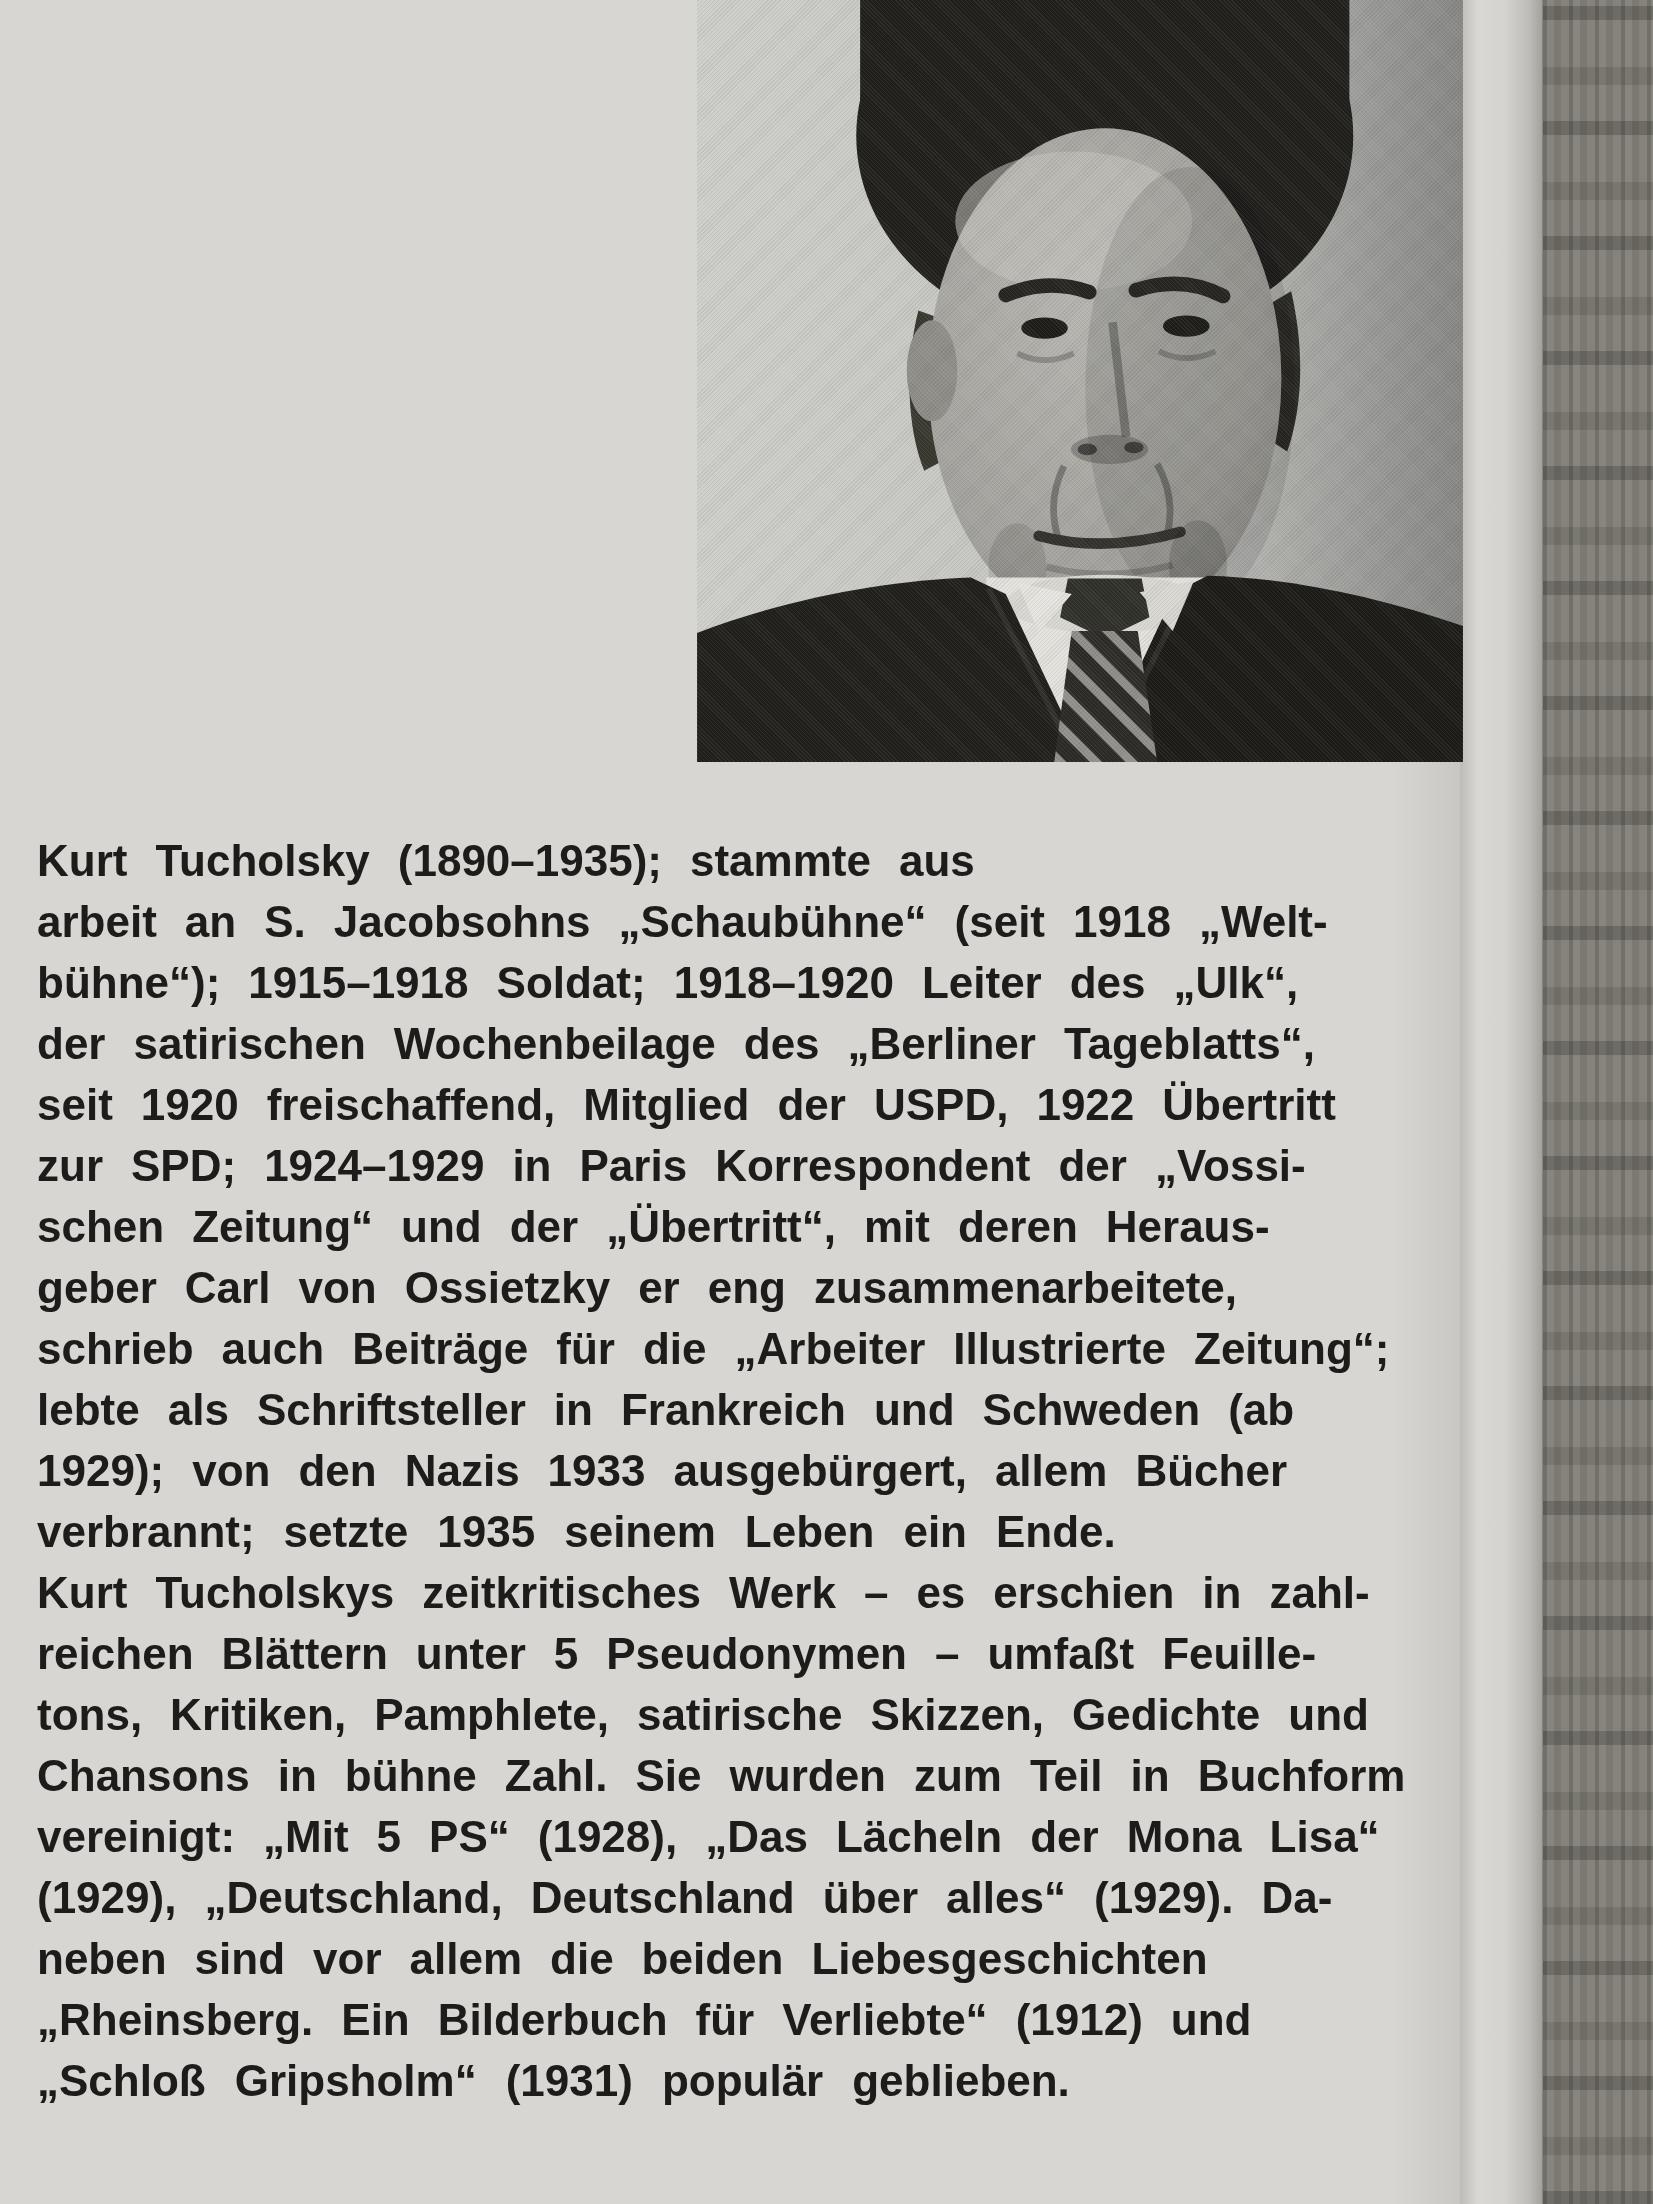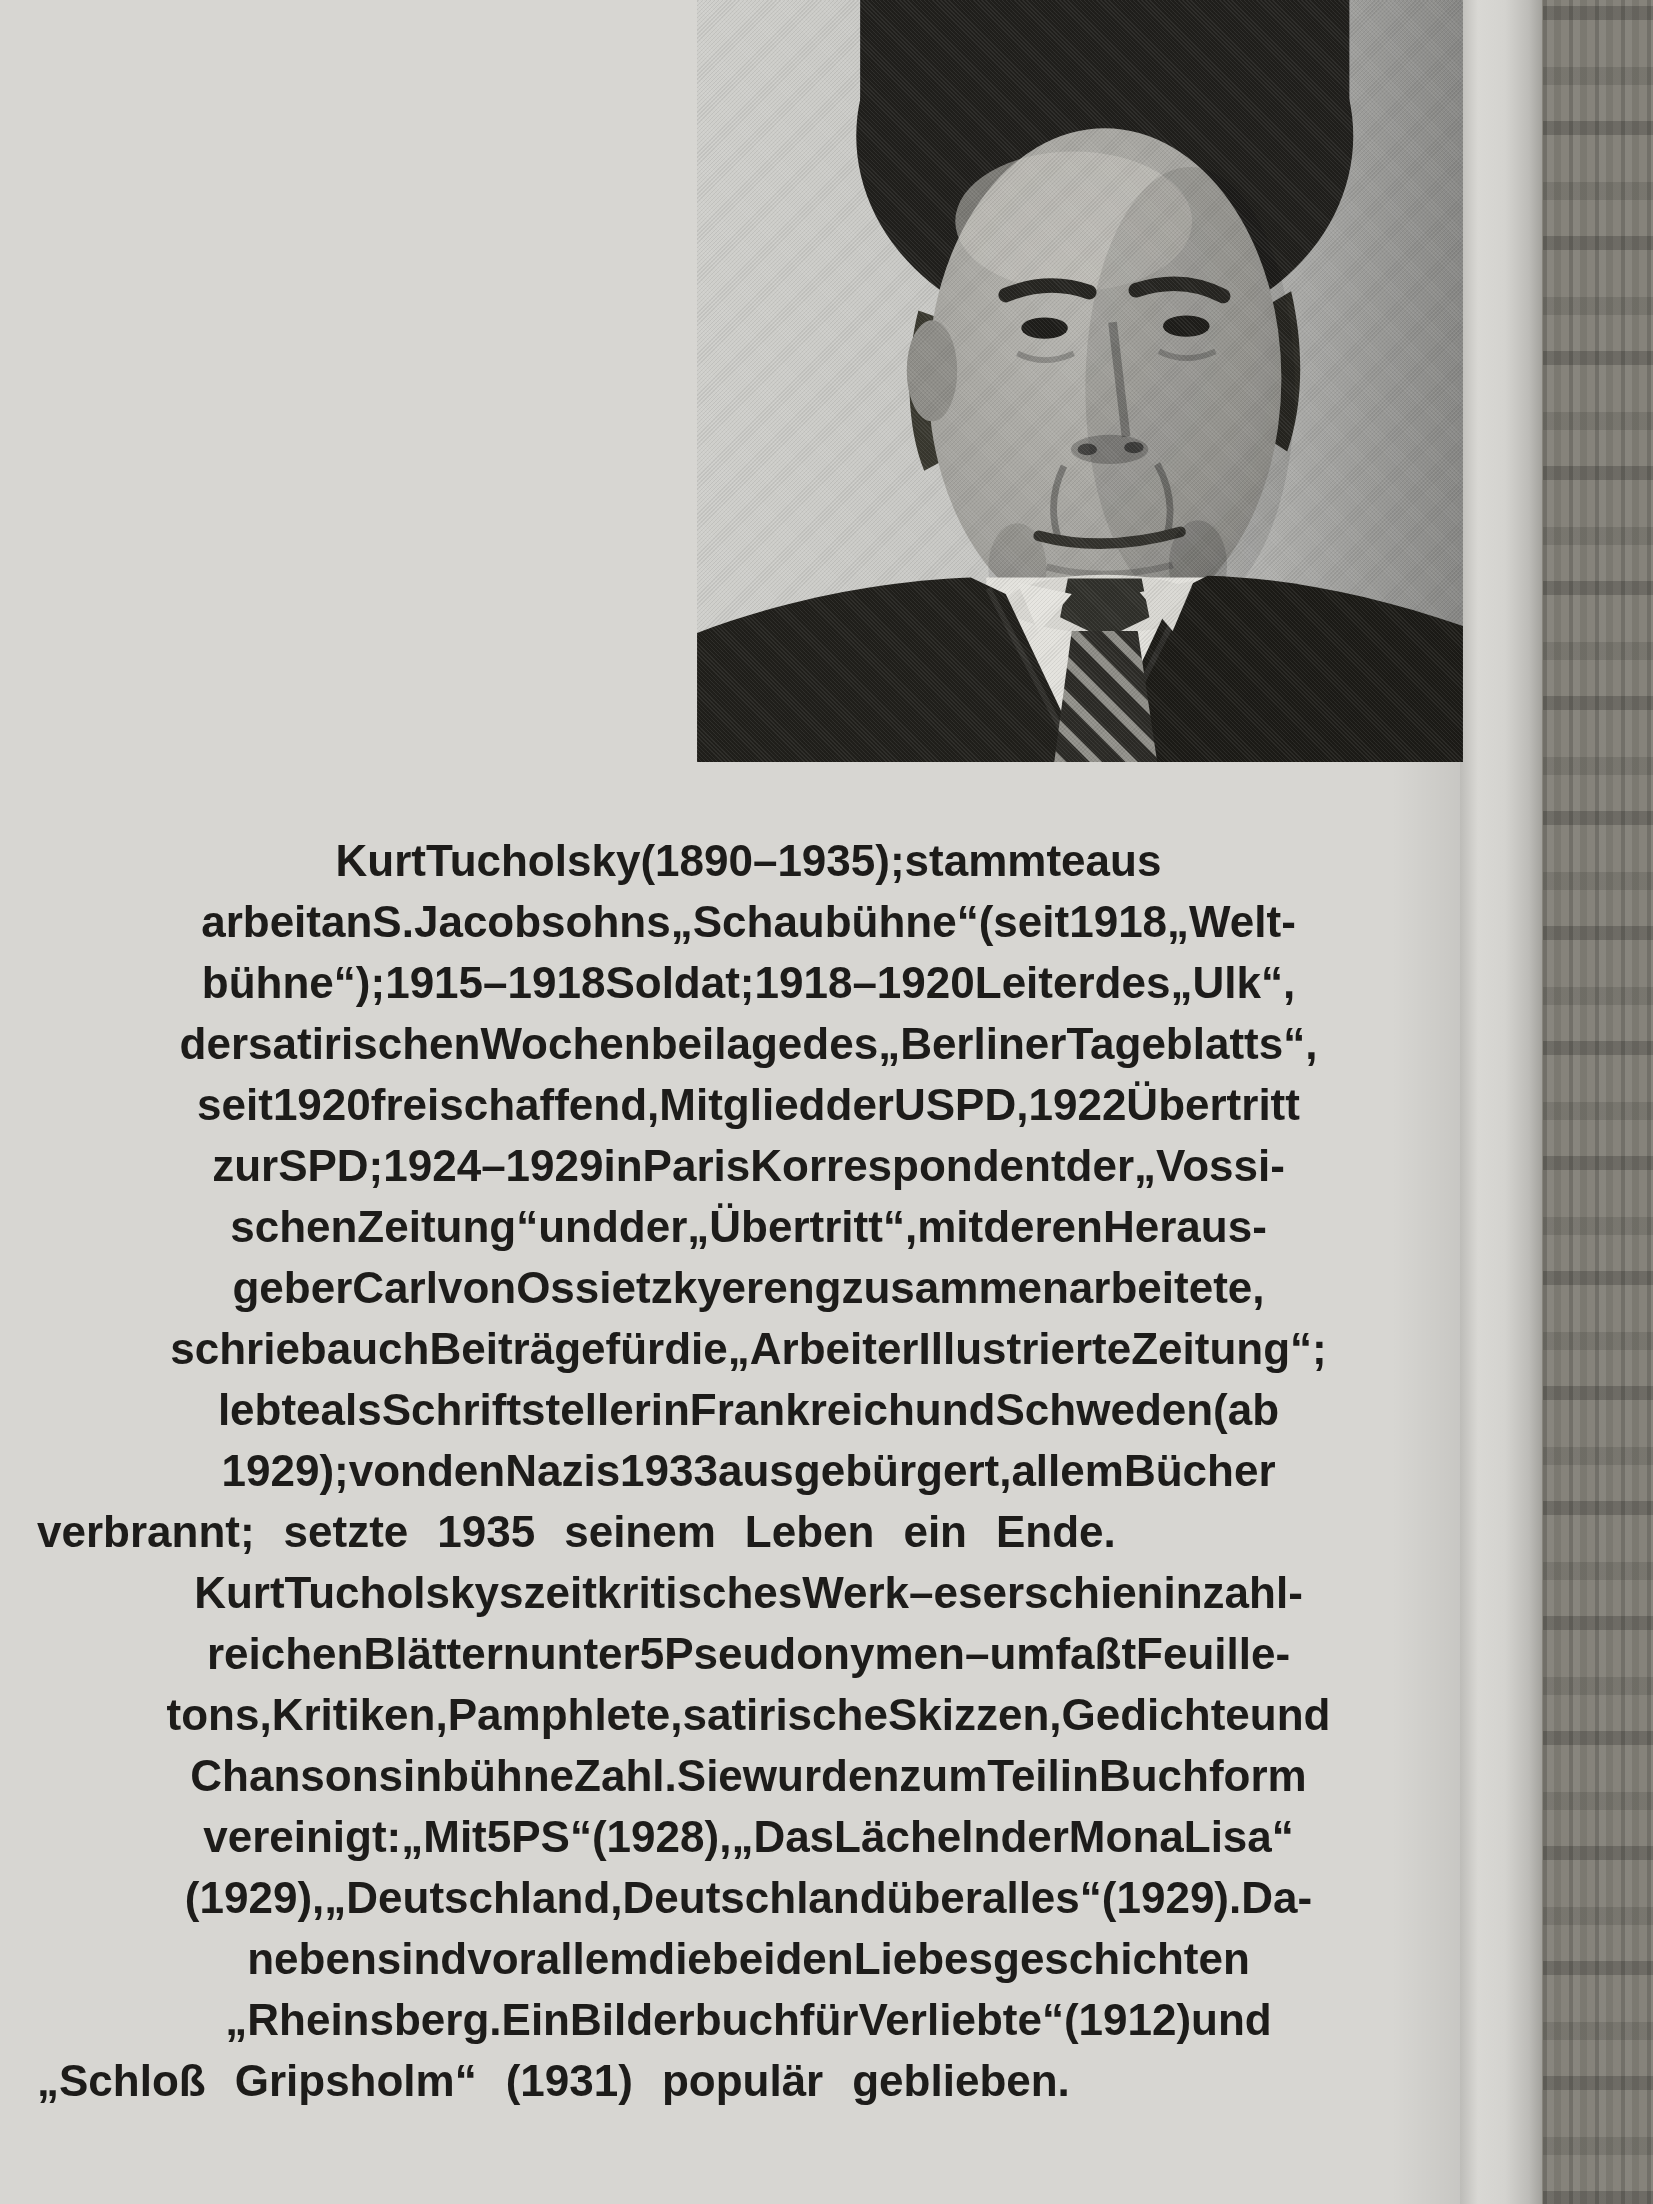--- a/index.html
+++ b/index.html
@@ -44,21 +44,21 @@
   
   .bio{
     position:absolute;left:37px;top:830px;width:1423px;
     color:#1d1c1a;
     font-weight:bold;
     font-size:44px;
     letter-spacing:0px;
   }
   .line{
     height:61px;line-height:61px;white-space:nowrap;
-    display:flex;justify-content:center;
+    display:flex;justify-content:flex-start;gap:28px;
   }
   .line span{flex:0 0 auto;}
   .line.para-end{justify-content:flex-start;gap:29px;}
   
   .watermark{
     position:absolute;left:5.8px;top:2179px;
     font-size:16px;font-weight:bold;letter-spacing:0.5px;
     color:#64645f;
     text-shadow:0 1px 0 rgba(255,255,255,.55), 0 -1px 0 rgba(0,0,0,.25);
     margin-top:24px;

